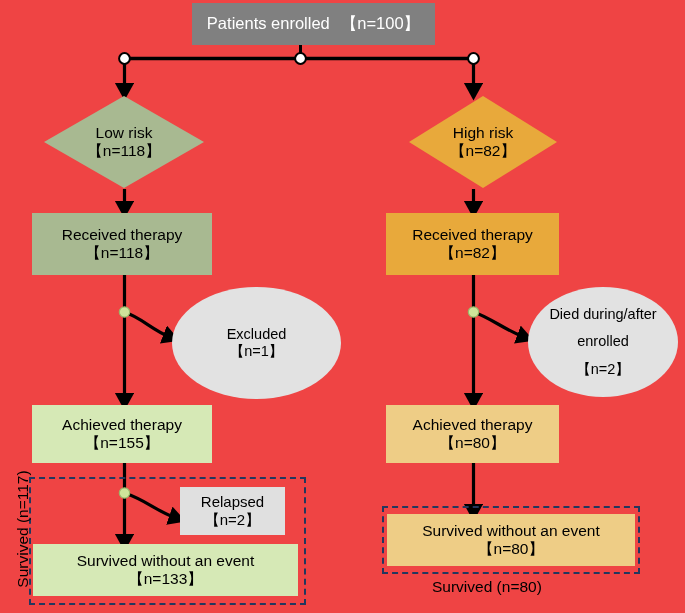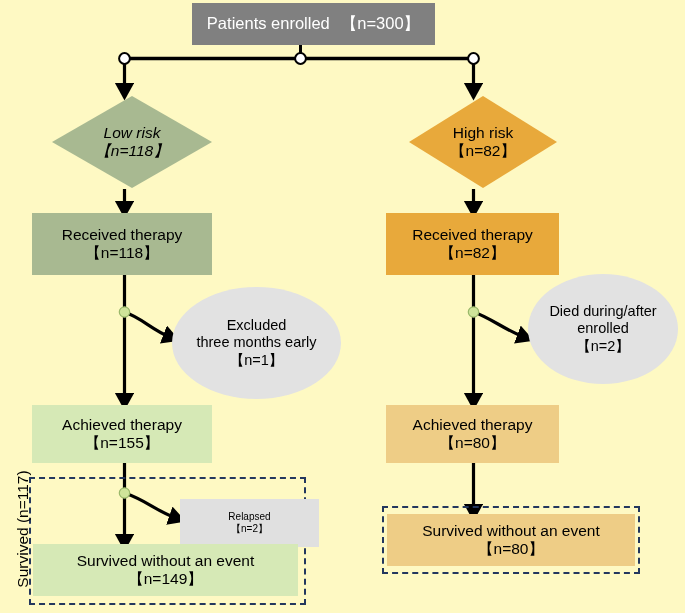--- a/index.html
+++ b/index.html
@@ -4,21 +4,21 @@
 <style>
   html, body {
     margin: 0;
     padding: 0;
     background: #ffffff;
   }
   #flow-root {
     position: relative;
     width: 685px;
     height: 613px;
-    background: #fef9c3;
+    background: #ef4444;
     font-family: "Liberation Sans", sans-serif;
     overflow: hidden;
   }
   #svg-layer {
     position: absolute;
     left: 0;
     top: 0;
     width: 685px;
     height: 613px;
   }
@@ -48,42 +48,42 @@
 
   
   .diamond {
     background: transparent;
   }
   .diamond .dshape {
     position: absolute;
     left: 0; top: 0; width: 100%; height: 100%;
     z-index: -1;
   }
-  #diamond-low  { left: 52px;  top: 96px; width: 160px; height: 92px; font-size: 15.5px; font-style: italic; }
+  #diamond-low  { left: 44px;  top: 96px; width: 160px; height: 92px; font-size: 15.5px; }
   #diamond-high { left: 409px; top: 96px; width: 148px; height: 92px; font-size: 15.5px; }
 
   
   .rect { font-size: 15.5px; }
   #box-recv-low   { left: 32px;  top: 213px; width: 180px; height: 62px; background: #a8b991; }
   #box-recv-high  { left: 386px; top: 213px; width: 173px; height: 62px; background: #e8a93b; }
   #box-ach-low    { left: 32px;  top: 405px; width: 180px; height: 58px; background: #d6e9b6; }
   #box-ach-high   { left: 386px; top: 405px; width: 173px; height: 58px; background: #eecd86; }
-  #box-relapsed   { left: 180px; top: 487px; width: 139px; height: 48px; background: #e0e0e0; font-size: 10px; margin-top: 12px; }
+  #box-relapsed   { left: 180px; top: 487px; width: 105px; height: 48px; background: #e0e0e0; font-size: 15px; }
   #box-surv-low   { left: 33px;  top: 544px; width: 265px; height: 52px; background: #d6e9b6; }
   #box-surv-high  { left: 387px; top: 514px; width: 248px; height: 52px; background: #eecd86; }
 
   
   .ellipse { font-size: 14.5px; line-height: 1.2; }
   #ellipse-excluded {
     left: 172px; top: 287px; width: 169px; height: 112px;
     background: #e2e2e2; border-radius: 50%;
   }
   #ellipse-died {
-    left: 528px; top: 274px; width: 150px; height: 110px;
-    background: #e2e2e2; border-radius: 50%;
+    left: 528px; top: 287px; width: 150px; height: 110px;
+    background: #e2e2e2; border-radius: 50%; gap: 10px;
   }
 
   
   .dashed-group {
     position: absolute;
     box-sizing: border-box;
     border: 2.5px dashed #23375e;
     z-index: 2;
   }
   #dashed-low  { left: 29px;  top: 477px; width: 277px; height: 128px; }
@@ -150,21 +150,21 @@
     <circle cx="124.5" cy="493" r="5.2" fill="#cfe49a" stroke="#9ab86a" stroke-width="1.2"></circle>
 
     <line x1="473.5" y1="463" x2="473.5" y2="511" stroke="#000000" stroke-width="3.2" marker-end="url(#arrowhead)"></line>
   </svg>
 
   <div class="dashed-group" id="dashed-low"></div>
   <div class="dashed-group" id="dashed-high"></div>
 
   <div class="node" id="title-box">
     <span class="ln">Patients enrolled</span>
-    <span class="ln">【n=300】</span>
+    <span class="ln">【n=100】</span>
   </div>
 
   <div class="node diamond" id="diamond-low">
     <svg class="dshape" viewBox="0 0 160 92" preserveAspectRatio="none">
       <polygon points="80,0 160,46 80,92 0,46" fill="#a8b991"></polygon>
     </svg>
     <span class="ln">Low risk</span>
     <span class="ln">【n=118】</span>
   </div>
 
@@ -181,21 +181,20 @@
     <span class="ln">【n=118】</span>
   </div>
 
   <div class="node rect" id="box-recv-high">
     <span class="ln">Received therapy</span>
     <span class="ln">【n=82】</span>
   </div>
 
   <div class="node ellipse" id="ellipse-excluded">
     <span class="ln">Excluded</span>
-    <span class="ln">three months early</span>
     <span class="ln">【n=1】</span>
   </div>
 
   <div class="node ellipse" id="ellipse-died">
     <span class="ln">Died during/after</span>
     <span class="ln">enrolled</span>
     <span class="ln">【n=2】</span>
   </div>
 
   <div class="node rect" id="box-ach-low">
@@ -208,23 +207,24 @@
     <span class="ln">【n=80】</span>
   </div>
 
   <div class="node rect" id="box-relapsed">
     <span class="ln">Relapsed</span>
     <span class="ln">【n=2】</span>
   </div>
 
   <div class="node rect" id="box-surv-low">
     <span class="ln">Survived without an event</span>
-    <span class="ln">【n=149】</span>
+    <span class="ln">【n=133】</span>
   </div>
 
   <div class="node rect" id="box-surv-high">
     <span class="ln">Survived without an event</span>
     <span class="ln">【n=80】</span>
   </div>
 
   <div class="caption" id="caption-surv-low">Survived (n=117)</div>
+  <div class="caption" id="caption-surv-high">Survived (n=80)</div>
 
 </div>
 
 </body></html>

